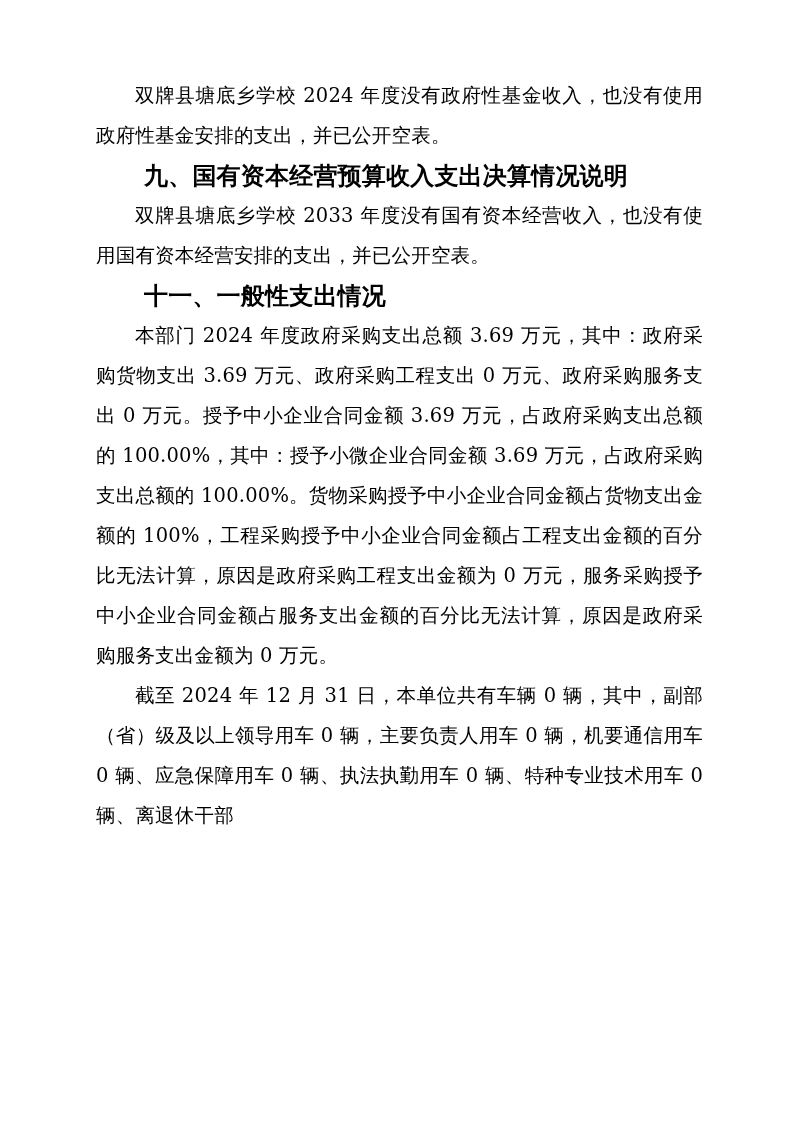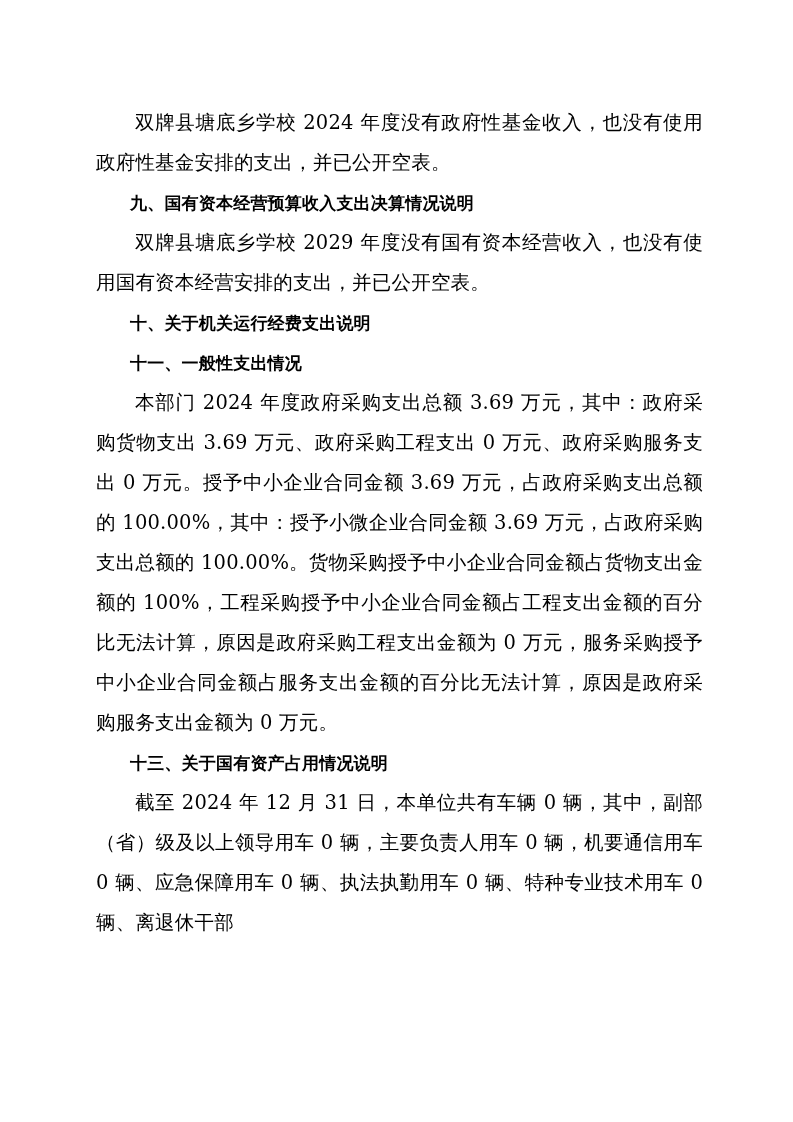--- a/index.html
+++ b/index.html
@@ -12,64 +12,62 @@
     height: 1122px;
     font-family: "DejaVu Serif", "Liberation Serif", serif;
     color: #000000;
     overflow: hidden;
   }
   .page {
     position: relative;
     width: 793px;
     height: 1122px;
     box-sizing: border-box;
-    padding: 103px 90px 80px 96px;
+    padding: 76px 90px 80px 96px;
     background: #ffffff;
   }
   .doc-body {
     font-size: 19.5px;
     line-height: 40px;
   }
   p.para {
     margin: 0;
     text-indent: 2em;
     text-align: justify;
     text-justify: inter-ideograph;
     letter-spacing: 0.2px;
   }
   h2.heading {
     margin: 0;
-    font-size: 17px;
+    font-size: 24px;
     line-height: 40px;
     font-weight: bold;
     text-indent: 2em;
     font-family: "DejaVu Sans", "Liberation Sans", sans-serif;
     letter-spacing: 0.2px;
   }
   .block { margin: 0; }
 </style>
 </head>
 <body>
 
 <div class="page">
   <div class="doc-body">
 
     <p class="para block">双牌县塘底乡学校 2024 年度没有政府性基金收入，也没有使用政府性基金安排的支出，并已公开空表。</p>
 
     <h2 class="heading block">九、国有资本经营预算收入支出决算情况说明</h2>
 
-    <p class="para block">双牌县塘底乡学校 2029 年度没有国有资本经营收入，也没有使用国有资本经营安排的支出，并已公开空表。</p>
+    <p class="para block">双牌县塘底乡学校 2033 年度没有国有资本经营收入，也没有使用国有资本经营安排的支出，并已公开空表。</p>
 
-    <h2 class="heading block">十、关于机关运行经费支出说明</h2>
 
 
     <h2 class="heading block">十一、一般性支出情况</h2>
 
 
 
     <p class="para block">本部门 2024 年度政府采购支出总额 3.69 万元，其中：政府采购货物支出 3.69 万元、政府采购工程支出 0 万元、政府采购服务支出 0 万元。授予中小企业合同金额 3.69 万元，占政府采购支出总额的 100.00%，其中：授予小微企业合同金额 3.69 万元，占政府采购支出总额的 100.00%。货物采购授予中小企业合同金额占货物支出金额的 100%，工程采购授予中小企业合同金额占工程支出金额的百分比无法计算，原因是政府采购工程支出金额为 0 万元，服务采购授予中小企业合同金额占服务支出金额的百分比无法计算，原因是政府采购服务支出金额为 0 万元。</p>
 
-    <h2 class="heading block">十三、关于国有资产占用情况说明</h2>
 
     <p class="para block">截至 2024 年 12 月 31 日，本单位共有车辆 0 辆，其中，副部（省）级及以上领导用车 0 辆，主要负责人用车 0 辆，机要通信用车 0 辆、应急保障用车 0 辆、执法执勤用车 0 辆、特种专业技术用车 0 辆、离退休干部</p>
 
   </div>
 </div>
 
 </body></html>

